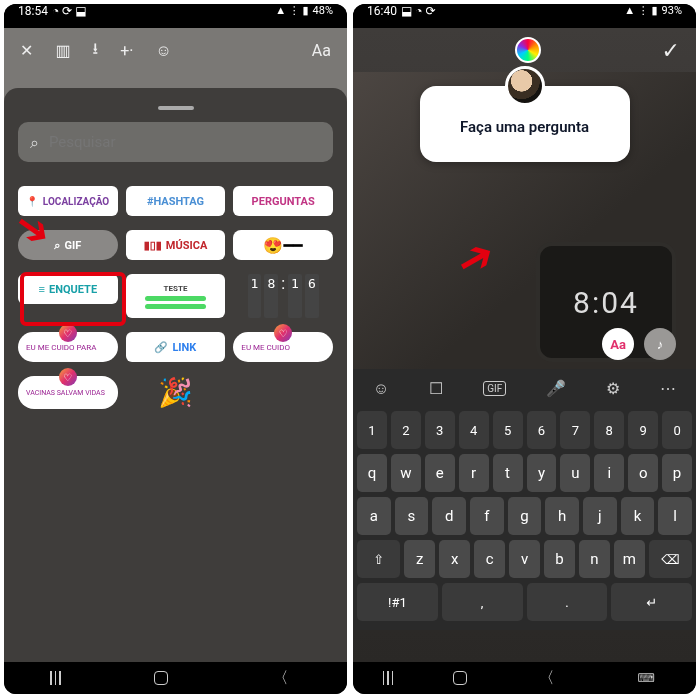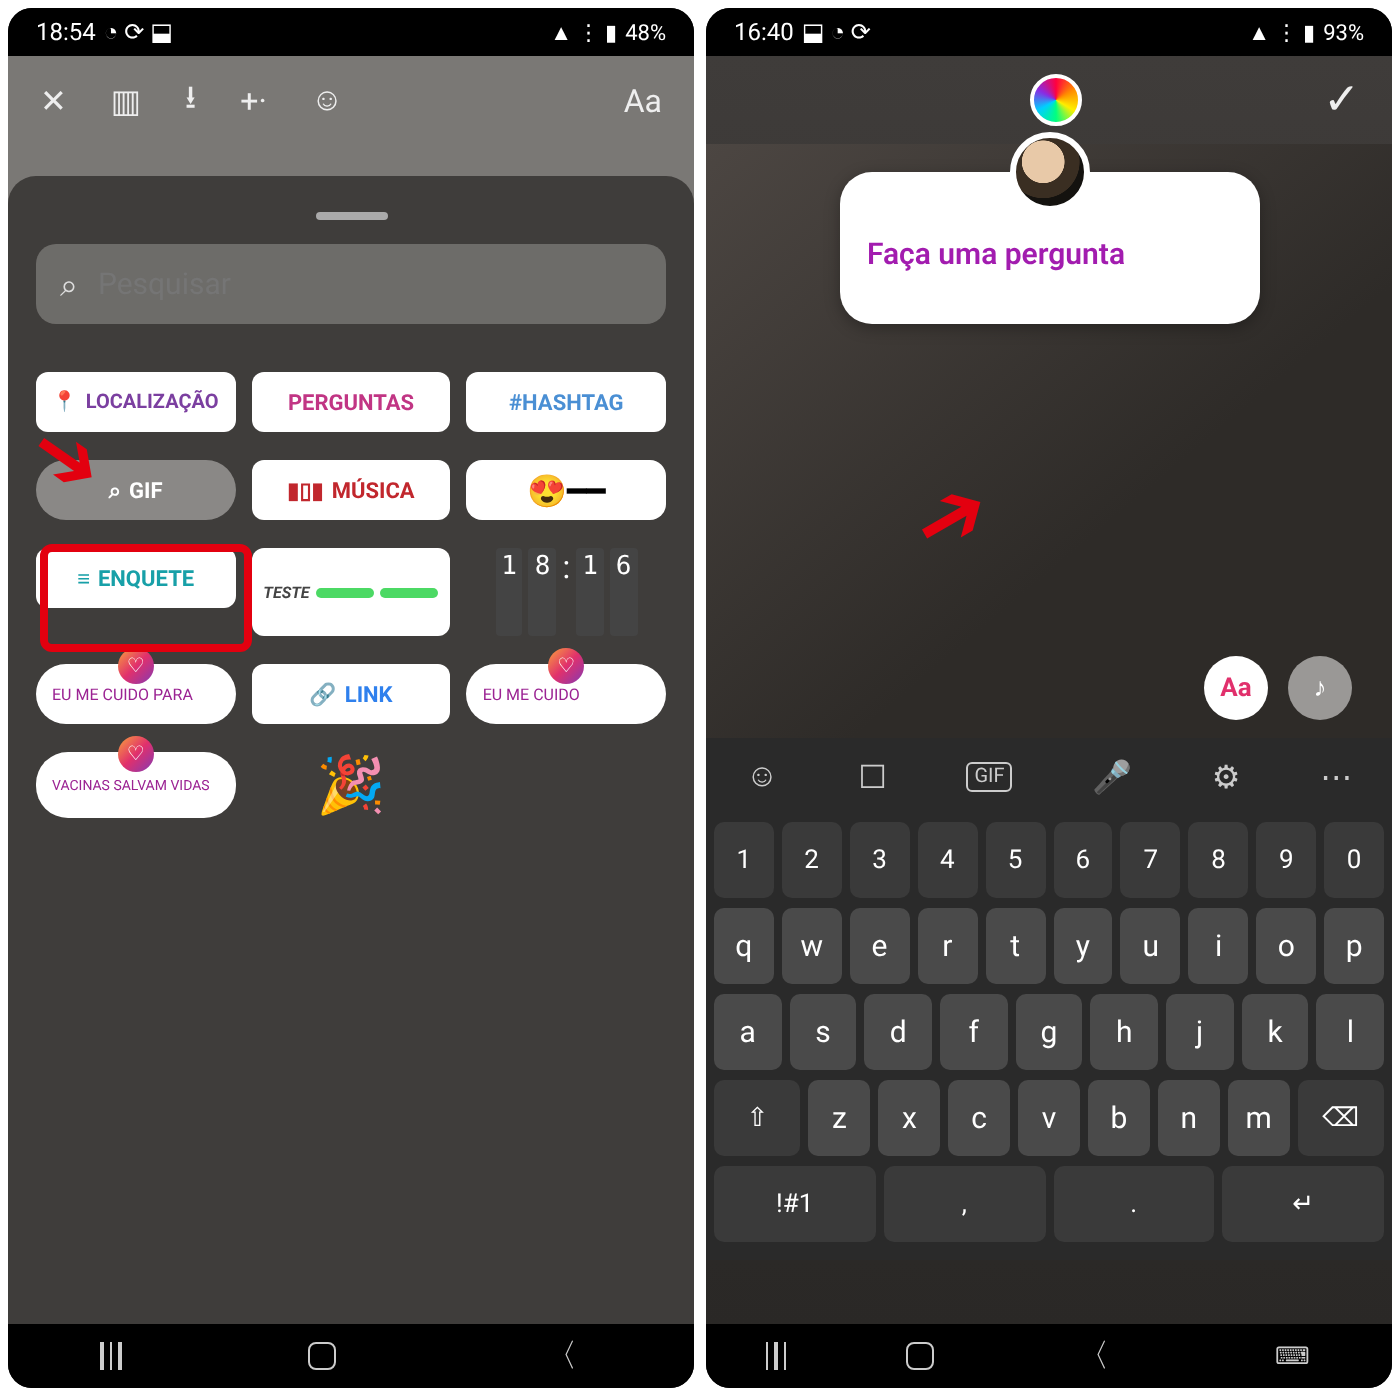--- a/index.html
+++ b/index.html
@@ -1,20 +1,20 @@
 <!DOCTYPE html>
 <html><head>
 <meta charset="utf-8">
 <style>
   * { margin:0; padding:0; box-sizing:border-box; font-family: -apple-system, Roboto, Arial, sans-serif; }
   body { background:#fff; display:flex; gap:6px; padding:4px; }
   .phone { width:345px; height:690px; background:#000; border-radius:12px; overflow:hidden; position:relative; display:flex; flex-direction:column; }
 
   
-  .status { height:24px; background:#000; color:#fff; display:flex; justify-content:space-between; align-items:center; padding:0 14px; font-size:12px; }
+  .status { height:24px; background:#000; color:#fff; display:flex; justify-content:space-between; align-items:flex-start; padding:0 14px; font-size:12px; }
   .status .left, .status .right { display:flex; gap:4px; align-items:center; }
   .status .right span { font-size:11px; }
 
   
   .navbar { height:32px; background:#000; display:flex; justify-content:space-around; align-items:center; color:#ccc; font-size:16px; }
   .navbtn { width:40px; text-align:center; }
   .navhome { width:14px; height:14px; border:1.6px solid #ccc; border-radius:4px; }
   .navrecent { display:flex; gap:3px;}
   .navrecent span{ width:1.5px; height:14px; background:#ccc; display:block;}
 
@@ -26,40 +26,40 @@
   .searchbox { background:rgba(130,128,126,0.7); border-radius:10px; height:40px; display:flex; align-items:center; padding:0 12px; color:#ddd; gap:10px; }
   .searchbox input { background:transparent; border:none; color:#ddd; font-size:15px; outline:none; flex:1;}
   .sticker-grid { display:grid; grid-template-columns:1fr 1fr 1fr; gap:14px 8px; margin-top:24px;}
   .sticker { background:#fff; border-radius:6px; padding:6px 6px; font-size:11px; font-weight:700; display:flex; align-items:center; justify-content:center; gap:4px; height:30px; }
   .sticker.small { font-size:10px;}
   .sticker.purple { color:#7b3fa0;}
   .sticker.gradient span { background:linear-gradient(90deg,#f9a23b,#e1306c,#833ab4); -webkit-background-clip:text; color:transparent;}
   .sticker.grey { background:#8a8886; color:#fff; border-radius:16px;}
   .sticker.red { color:#c1272d;}
   .sticker.blue { color:#2f80ed;}
-  .sticker.pills { flex-direction:row; gap:3px; height:44px; padding:6px;font-style:italic;}
+  .sticker.pills { flex-direction:column; gap:3px; height:44px; padding:6px;}
   .pill { width:70%; height:5px; border-radius:3px;}
   .slider-sticker { background:#fff; border-radius:8px; height:30px; display:flex; align-items:center; justify-content:center; }
   .digit { background:#444; color:#fff; font-family:monospace; padding:2px 3px; border-radius:2px; font-size:13px;}
   .digits { display:flex; gap:3px; justify-content:center;}
   .heartpill { background:#fff; border-radius:16px; padding:5px 8px; font-size:8px; color:#9b2393; display:flex; align-items:center; gap:4px; position:relative;}
   .heartcap { position:absolute; top:-8px; left:50%; transform:translateX(-50%); width:18px; height:18px; border-radius:50%; background:linear-gradient(135deg,#f9a23b,#e1306c,#833ab4); display:flex; align-items:center; justify-content:center; color:#fff; font-size:10px;}
   .redbox { position:absolute; border:4px solid #e3000f; border-radius:6px; }
   .arrow { position:absolute; font-size:42px; color:#e3000f; transform:rotate(35deg); }
 
   
   .right-screen { flex:1; position:relative; background:linear-gradient(#3f3c3a,#2a2826); overflow:hidden;}
   .r-top { height:44px; display:flex; align-items:center; justify-content:space-between; padding:0 16px;}
   .gradient-circle { width:26px; height:26px; border-radius:50%; background:conic-gradient(#ff0040,#ff8c00,#ffee00,#00ff80,#00cfff,#8a2be2,#ff0040); border:2px solid #fff;}
   .check { color:#eee; font-size:22px;}
   .story-bg { position:absolute; top:44px; left:0; right:0; height:310px; background:linear-gradient(140deg,#4c4642 0%,#2e2b28 60%); display:flex; align-items:flex-start; justify-content:center; padding-top:14px;}
   .watch { position:absolute; right:20px; bottom:20px; width:140px; height:120px; background:#1a1917; border-radius:16px; display:flex; align-items:center; justify-content:center; color:#ddd; font-family:monospace; font-size:30px; letter-spacing:2px; border:4px solid #2f2d2a; }
   .qcard { background:#fff; border-radius:16px; width:210px; padding:26px 14px 14px; position:relative; box-shadow:0 2px 8px rgba(0,0,0,0.3);}
   .avatar { width:40px; height:40px; border-radius:50%; background:radial-gradient(circle at 40% 35%, #e8c9a8 0 35%, #3a2e22 36% 60%, #14120f 61%); position:absolute; top:-20px; left:50%; transform:translateX(-50%); border:3px solid #fff;}
-  .qtitle { font-size:15px; font-weight:600; color:#a21caf; margin:6px 0 12px;}
+  .qtitle { text-align:center; font-size:15px; font-weight:600; color:#0f172a; margin:6px 0 12px;}
   .qinput { background:#eee; border-radius:8px; height:34px; display:flex; align-items:center; justify-content:center; color:#888; font-size:12px;}
   .chips { position:absolute; top:300px; right:20px; display:flex; gap:10px;}
   .chip { width:32px; height:32px; border-radius:50%; display:flex; align-items:center; justify-content:center; font-size:13px; font-weight:700;}
   .chip.aa { background:#fff; color:#e1306c;}
   .chip.music { background:#9a9896; color:#fff;}
   .arrow2 { position:absolute; top:204px; left:104px; font-size:44px; color:#e3000f; transform:rotate(-30deg);}
 
   
   .kbd-wrap { position:absolute; bottom:32px; left:0; right:0; background:#2a2a2a;}
   .kbd-tools { display:flex; justify-content:space-around; align-items:center; height:38px; color:#ccc;}
@@ -97,26 +97,26 @@
 
     <div class="sheet">
       <div class="handle"></div>
       <div class="searchbox">
         <span>⌕</span>
         <input placeholder="Pesquisar" style="">
       </div>
 
       <div class="sticker-grid">
         <div class="sticker purple small">📍<span>LOCALIZAÇÃO</span></div>
+        <div class="sticker" style="color:#4a8fd4">
+            <span>#HASHTAG</span>
+          </div>
+
         <div class="sticker" style="color:#c13584">
             <span>PERGUNTAS</span>
-          </div>
-
-        <div class="sticker" style="color:#4a8fd4">
-            <span>#HASHTAG</span>
           </div>
         <div class="sticker grey">⌕ <span>GIF</span></div>
         <div class="sticker red">▮▯▮ <span>MÚSICA</span></div>
 
         <div class="slider-sticker">😍━━</div>
         <div class="sticker" style="color:#18a0a8">≡ <span>ENQUETE</span></div>
         <div class="sticker pills">
           <span style="font-size:8px;color:#444">TESTE</span>
           <div class="pill" style="background:#4cd964"></div>
           <div class="pill" style="background:#4cd964"></div>
@@ -173,20 +173,23 @@
       </div>
   </div>
   <div class="right-screen">
     <div class="r-top">
       <span style="width:26px"></span>
       <div class="gradient-circle"></div>
       <span class="check">✓</span>
     </div>
 
     <div class="story-bg">
+      <div class="watch">
+          <span>8:04</span>
+        </div>
       <div class="qcard">
         <div class="avatar"></div>
         <div class="qtitle">Faça uma pergunta</div>
       </div>
     </div>
 
     <div class="chips">
       <div class="chip aa">Aa</div>
       <div class="chip music">♪</div>
     </div>

